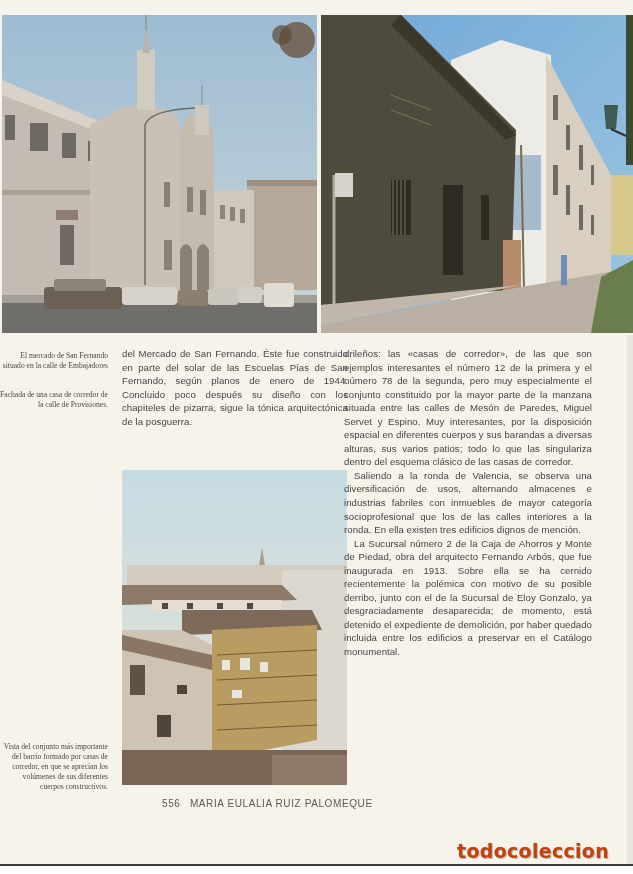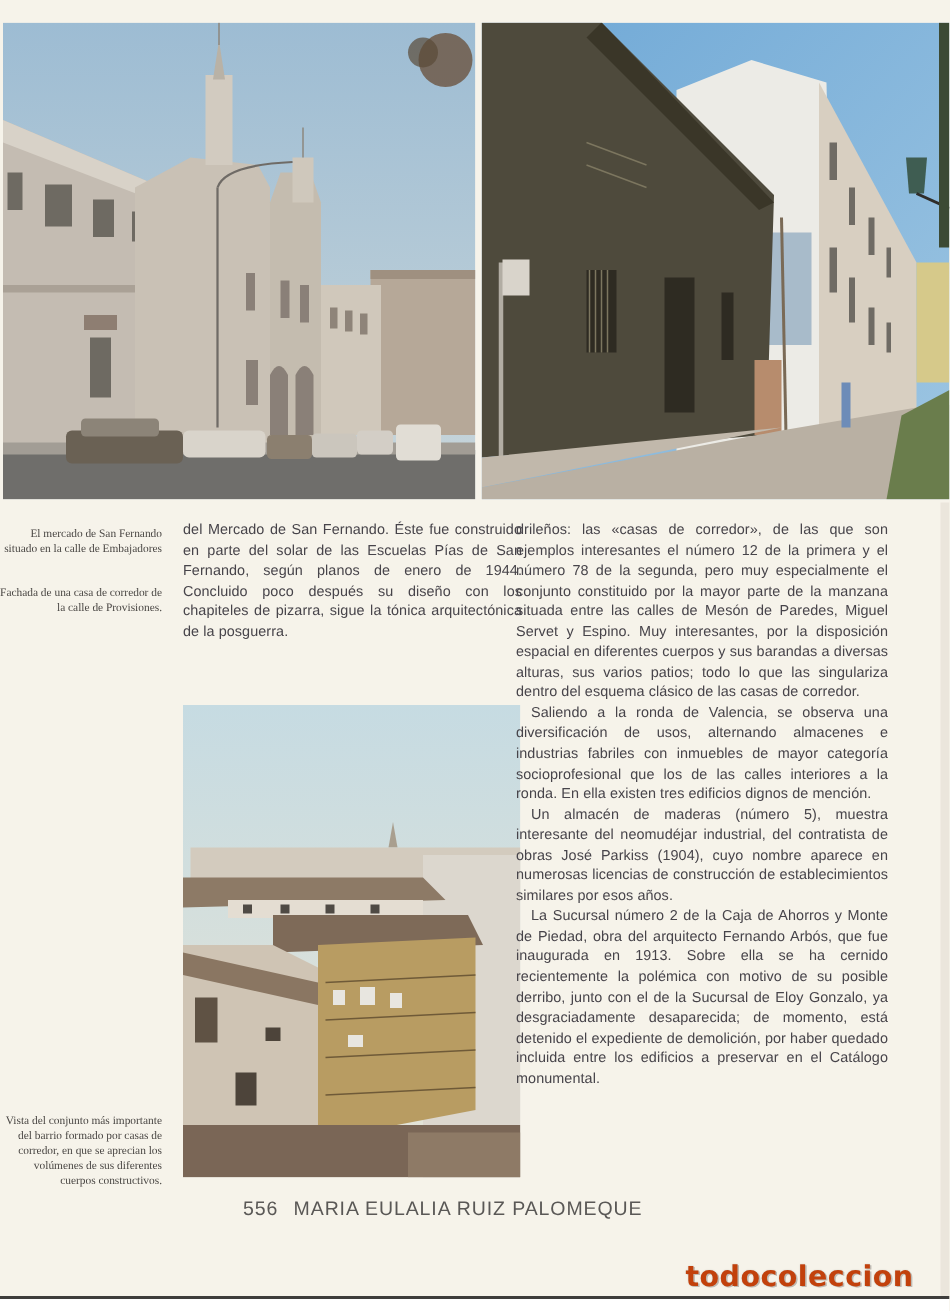--- a/index.html
+++ b/index.html
@@ -27,21 +27,21 @@
   .col {
     position:absolute; font-size:9.6px; line-height:13.55px; color:#47444a;
     text-align:justify; letter-spacing:0.05px;
   }
   .col p { margin:0; }
   .col p.indent { text-indent:10px; }
   #col-mid { left:122px; top:347px; width:226px; }
   #col-right { left:344px; top:347px; width:248px; }
 
   #footer-line {
-    position:absolute; left:118px; top:798px; font-size:13px; letter-spacing:0.6px; color:#5a5856;padding-left:44px;
+    position:absolute; left:118px; top:798px; font-size:10px; letter-spacing:0.6px; color:#5a5856;padding-left:44px;
   }
   #footer-line span + span { margin-left:6px; }
 
   #watermark {
     position:absolute; left:457px; top:840px; font-size:19px; font-weight:bold;
     color:#c2410c; letter-spacing:0.3px;
     text-shadow:0 0 1px #c7c3bc, 1px 1px 0 #bdb9b2;
     font-family:"DejaVu Sans", sans-serif;
   }
   #bottom-rule { position:absolute; left:0; top:864px; width:633px; height:2px; background:#3e3d3b; }
@@ -232,21 +232,20 @@
 <div class="caption" id="caption-2">Fachada de una casa de corredor de la calle de Provisiones.</div>
 <div class="caption" id="caption-3">Vista del conjunto más importante del barrio formado por casas de corredor, en que se aprecian los volúmenes de sus diferentes cuerpos constructivos.</div>
 
 <div class="col" id="col-mid">
   <p>del Mercado de San Fernando. Éste fue construido en parte del solar de las Escuelas Pías de San Fernando, según planos de enero de 1944. Concluido poco después su diseño con los chapiteles de pizarra, sigue la tónica arquitectónica de la posguerra.</p>
 </div>
 
 <div class="col" id="col-right">
   <p>drileños: las «casas de corredor», de las que son ejemplos interesantes el número 12 de la primera y el número 78 de la segunda, pero muy especialmente el conjunto constituido por la mayor parte de la manzana situada entre las calles de Mesón de Paredes, Miguel Servet y Espino. Muy interesantes, por la disposición espacial en diferentes cuerpos y sus barandas a diversas alturas, sus varios patios; todo lo que las singulariza dentro del esquema clásico de las casas de corredor.</p>
   <p class="indent">Saliendo a la ronda de Valencia, se observa una diversificación de usos, alternando almacenes e industrias fabriles con inmuebles de mayor categoría socioprofesional que los de las calles interiores a la ronda. En ella existen tres edificios dignos de mención.</p>
-  <p class="indent">Un almacén de maderas (número 5), muestra interesante del neomudéjar industrial, del contratista de obras José Parkiss (1904), cuyo nombre aparece en numerosas licencias de construcción de establecimientos similares por esos años.</p>
   <p class="indent">La Sucursal número 2 de la Caja de Ahorros y Monte de Piedad, obra del arquitecto Fernando Arbós, que fue inaugurada en 1913. Sobre ella se ha cernido recientemente la polémica con motivo de su posible derribo, junto con el de la Sucursal de Eloy Gonzalo, ya desgraciadamente desaparecida; de momento, está detenido el expediente de demolición, por haber quedado incluida entre los edificios a preservar en el Catálogo monumental.</p>
 </div>
 
 <div id="footer-line">
   <span>556</span>
   <span>MARIA EULALIA RUIZ PALOMEQUE</span>
 </div>
 
 <div id="right-edge"></div>
 <div id="watermark">todocoleccion</div>

